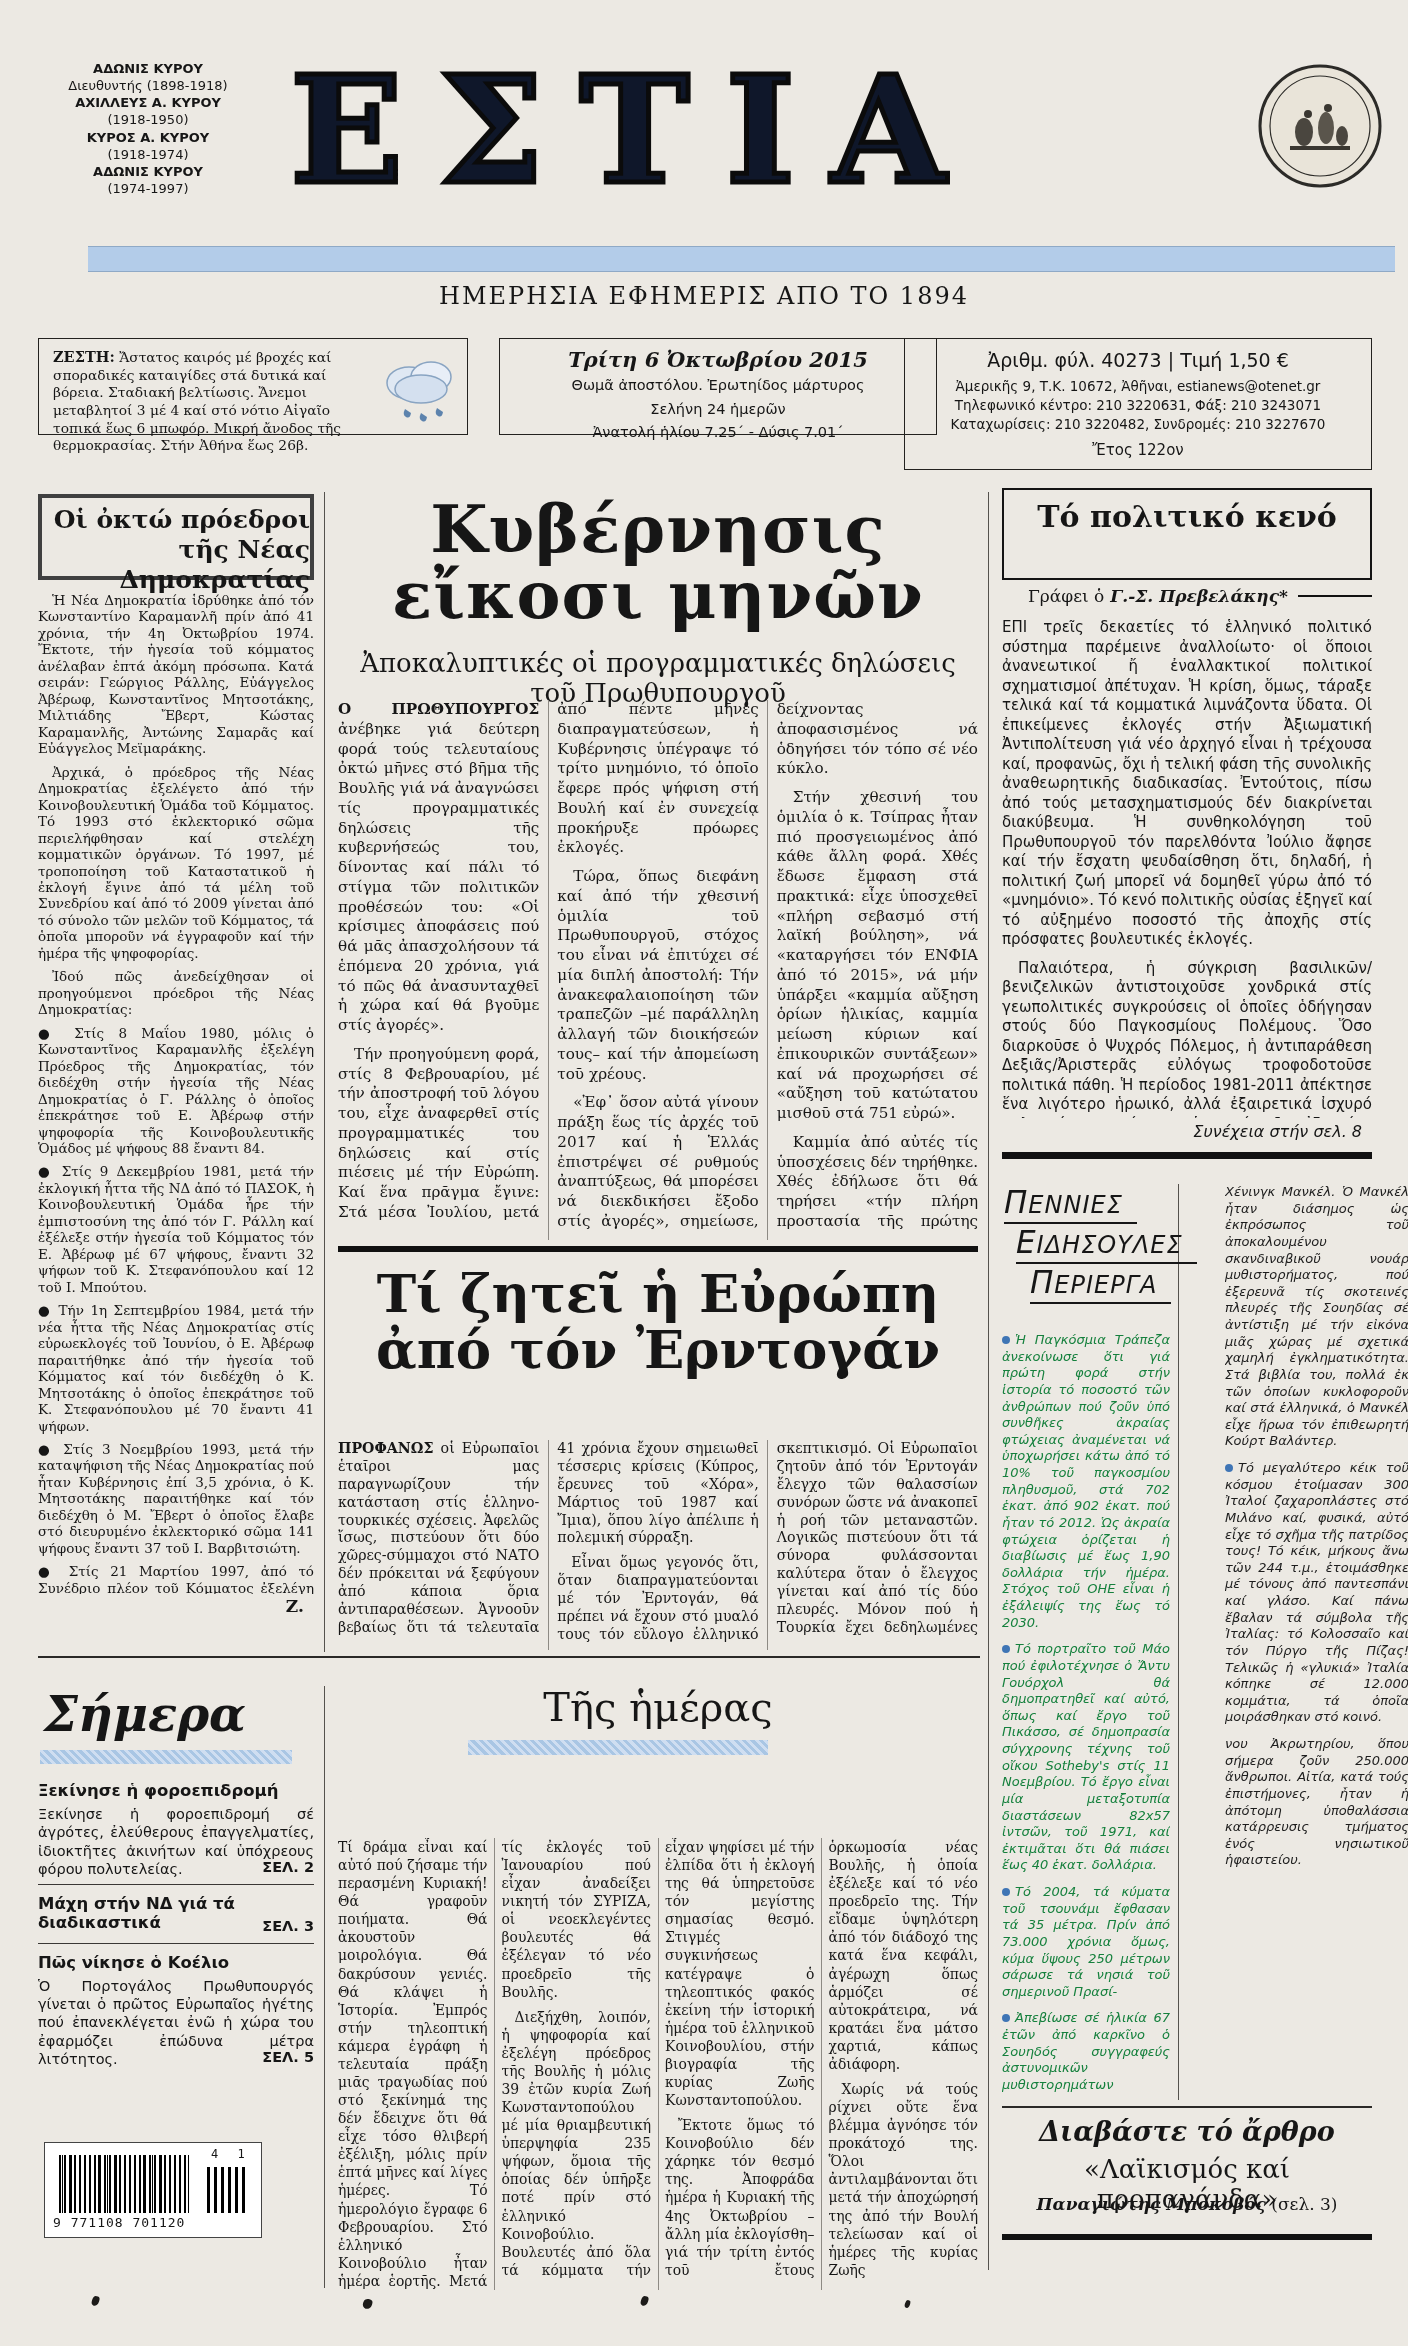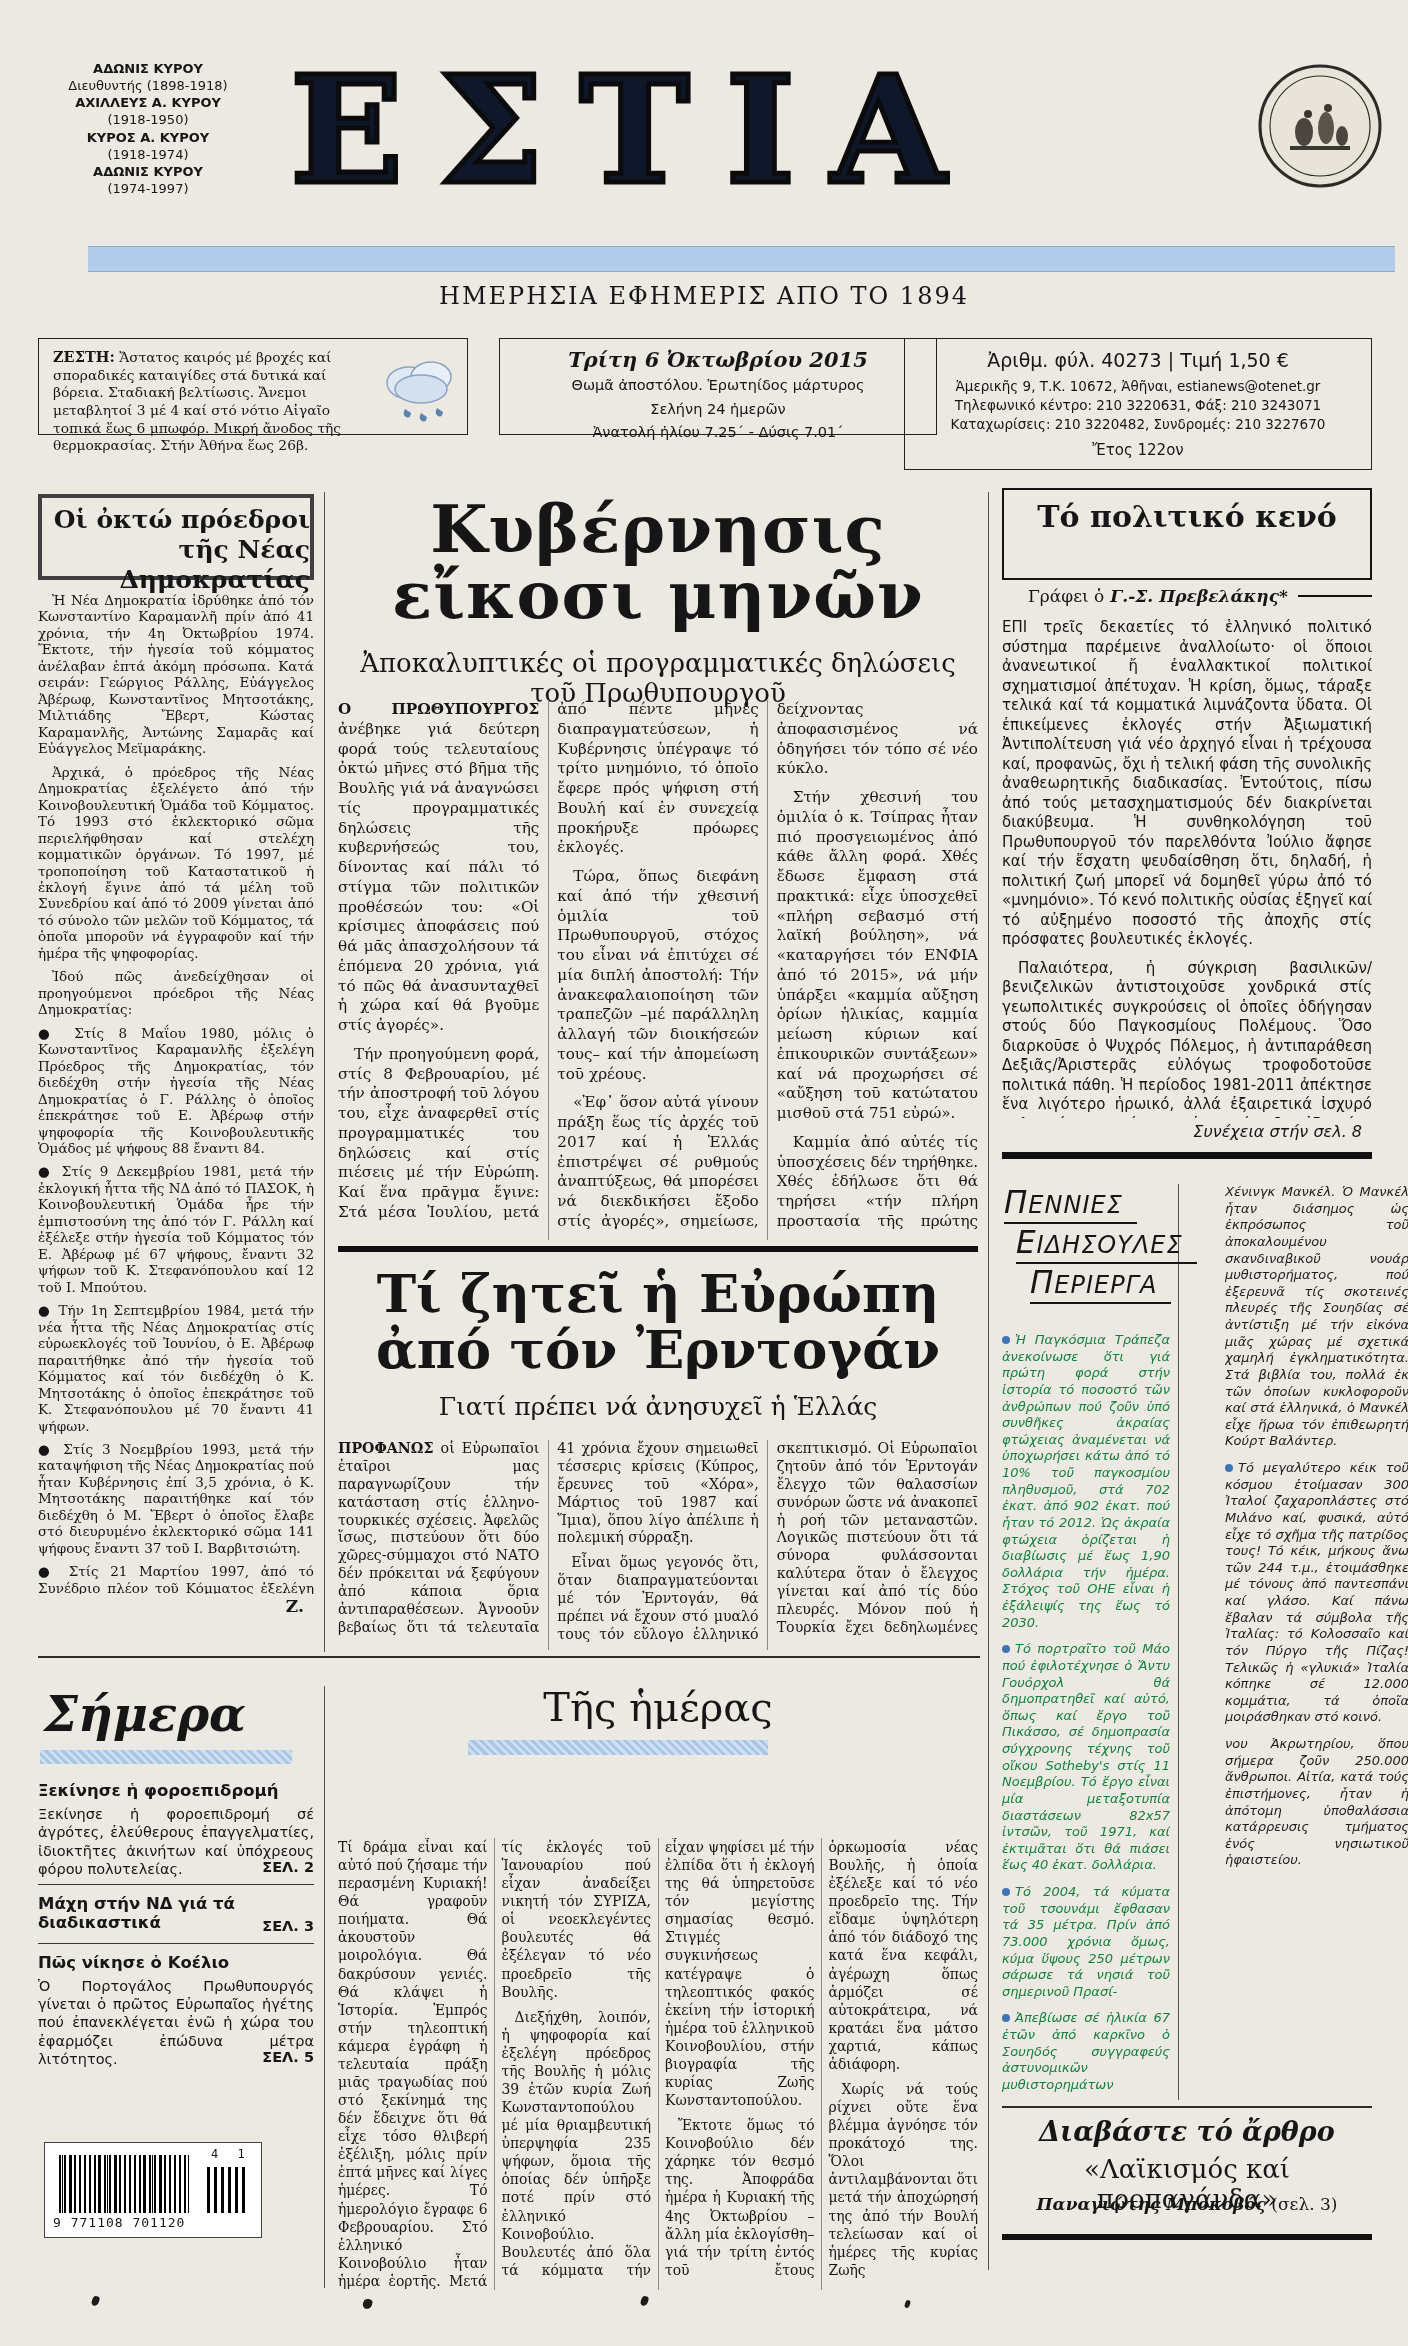--- a/index.html
+++ b/index.html
@@ -197,21 +197,20 @@
   </div>
   <div class="abs just hide" id="rt-body">
     <p class="first">ΕΠΙ τρεῖς δεκαετίες τό ἑλληνικό πολιτικό σύστημα παρέμεινε ἀναλλοίωτο· οἱ ὅποιοι ἀνανεωτικοί ἤ ἐναλλακτικοί πολιτικοί σχηματισμοί ἀπέτυχαν. Ἡ κρίση, ὅμως, τάραξε τελικά καί τά κομματικά λιμνάζοντα ὕδατα. Οἱ ἐπικείμενες ἐκλογές στήν Ἀξιωματική Ἀντιπολίτευση γιά νέο ἀρχηγό εἶναι ἡ τρέχουσα καί, προφανῶς, ὄχι ἡ τελική φάση τῆς συνολικῆς ἀναθεωρητικῆς διαδικασίας. Ἐντούτοις, πίσω ἀπό τούς μετασχηματισμούς δέν διακρίνεται διακύβευμα. Ἡ συνθηκολόγηση τοῦ Πρωθυπουργοῦ τόν παρελθόντα Ἰούλιο ἄφησε καί τήν ἔσχατη ψευδαίσθηση ὅτι, δηλαδή, ἡ πολιτική ζωή μπορεῖ νά δομηθεῖ γύρω ἀπό τό «μνημόνιο». Τό κενό πολιτικῆς οὐσίας ἐξηγεῖ καί τό αὐξημένο ποσοστό τῆς ἀποχῆς στίς πρόσφατες βουλευτικές ἐκλογές.</p>
     <p>Παλαιότερα, ἡ σύγκριση βασιλικῶν/βενιζελικῶν ἀντιστοιχοῦσε χονδρικά στίς γεωπολιτικές συγκρούσεις οἱ ὁποῖες ὁδήγησαν στούς δύο Παγκοσμίους Πολέμους. Ὅσο διαρκοῦσε ὁ Ψυχρός Πόλεμος, ἡ ἀντιπαράθεση Δεξιᾶς/Ἀριστερᾶς εὐλόγως τροφοδοτοῦσε πολιτικά πάθη. Ἡ περίοδος 1981-2011 ἀπέκτησε ἕνα λιγότερο ἡρωικό, ἀλλά ἐξαιρετικά ἰσχυρό πολιτικό περιεχόμενο: ἡ νομή τῆς ἐξουσίας ἐξασφάλιζε πρόσβαση στό «μάννα ἐξ οὐρανοῦ», τήν σχεδόν ἄνευ ὁρίων χρηματοδότηση τοῦ ἑλληνικοῦ κράτους ἀπό τό ἐξωτερικό μέσω τοῦ δανεισμοῦ.</p>
   </div>
   <div class="abs" id="rt-cont">Συνέχεια στήν σελ. 8</div>
   <div class="thick" style="left:1002px;top:1152px;width:370px;height:7px;"></div>
 
   <div class="thick" style="left:338px;top:1246px;width:640px;height:6px;"></div>
   <div class="abs serif" id="s-head">Τί ζητεῖ ἡ Εὐρώπη ἀπό τόν Ἐρντογάν</div>
-  <div class="abs serif" id="s-sub">Γιατί πρέπει νά ἀνησυχεῖ ἡ Ἑλλάς</div>
   <div class="abs serif just hide" id="s-cols">
     <p class="first"><b>ΠΡΟΦΑΝΩΣ</b> <span>οἱ Εὐρωπαῖοι ἑταῖροι μας παραγνωρίζουν τήν κατάσταση στίς ἑλληνο-τουρκικές σχέσεις. Ἀφελῶς ἴσως, πιστεύουν ὅτι δύο χῶρες-σύμμαχοι στό ΝΑΤΟ δέν πρόκειται νά ξεφύγουν ἀπό κάποια ὅρια ἀντιπαραθέσεων. Ἀγνοοῦν βεβαίως ὅτι τά τελευταῖα 41 χρόνια ἔχουν σημειωθεῖ τέσσερις κρίσεις (Κύπρος, ἔρευνες τοῦ «Χόρα», Μάρτιος τοῦ 1987 καί Ἴμια), ὅπου λίγο ἀπέλιπε ἡ πολεμική σύρραξη.</span></p>
     <p>Εἶναι ὅμως γεγονός ὅτι, ὅταν διαπραγματεύονται μέ τόν Ἐρντογάν, θά πρέπει νά ἔχουν στό μυαλό τους τόν εὔλογο ἑλληνικό σκεπτικισμό. Οἱ Εὐρωπαῖοι ζητοῦν ἀπό τόν Ἐρντογάν ἔλεγχο τῶν θαλασσίων συνόρων ὥστε νά ἀνακοπεῖ ἡ ροή τῶν μεταναστῶν. Λογικῶς πιστεύουν ὅτι τά σύνορα φυλάσσονται καλύτερα ὅταν ὁ ἔλεγχος γίνεται καί ἀπό τίς δύο πλευρές. Μόνον πού ἡ Τουρκία ἔχει δεδηλωμένες διεκδικήσεις τμημάτων τοῦ Αἰγαίου.</p>
 
   </div>
 
   <div class="abs" style="left:1004px;top:1184px;width:170px;">
     <span class="pennies-h">ΠΕΝΝΙΕΣ</span><br>
     <span class="pennies-h" style="margin-left:12px;">ΕΙΔΗΣΟΥΛΕΣ</span><br>
     <span class="pennies-h" style="margin-left:26px;">ΠΕΡΙΕΡΓΑ</span>

